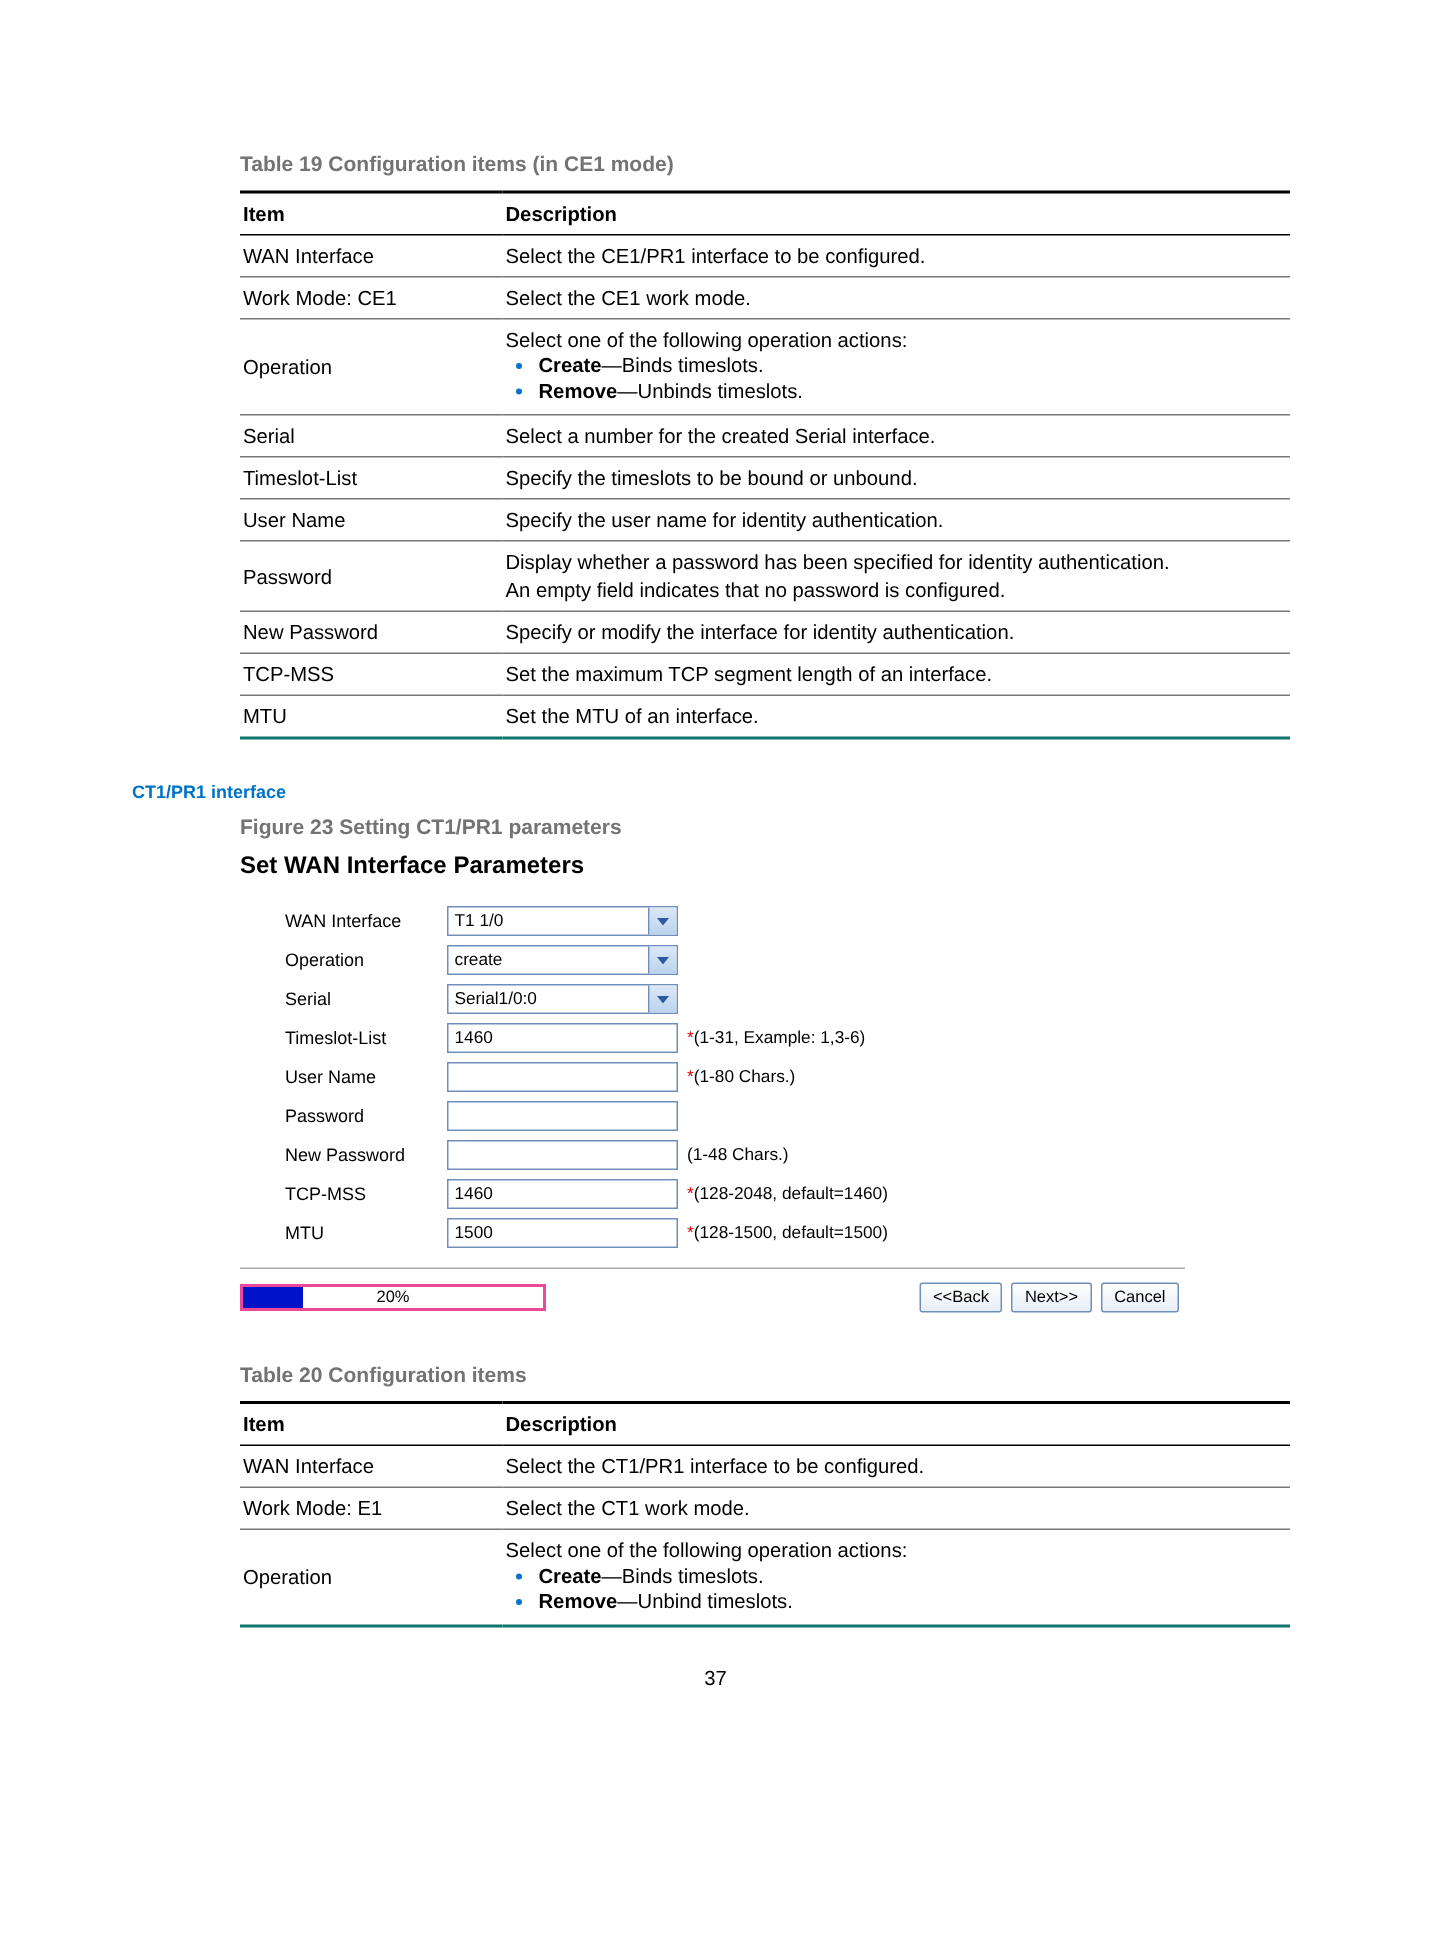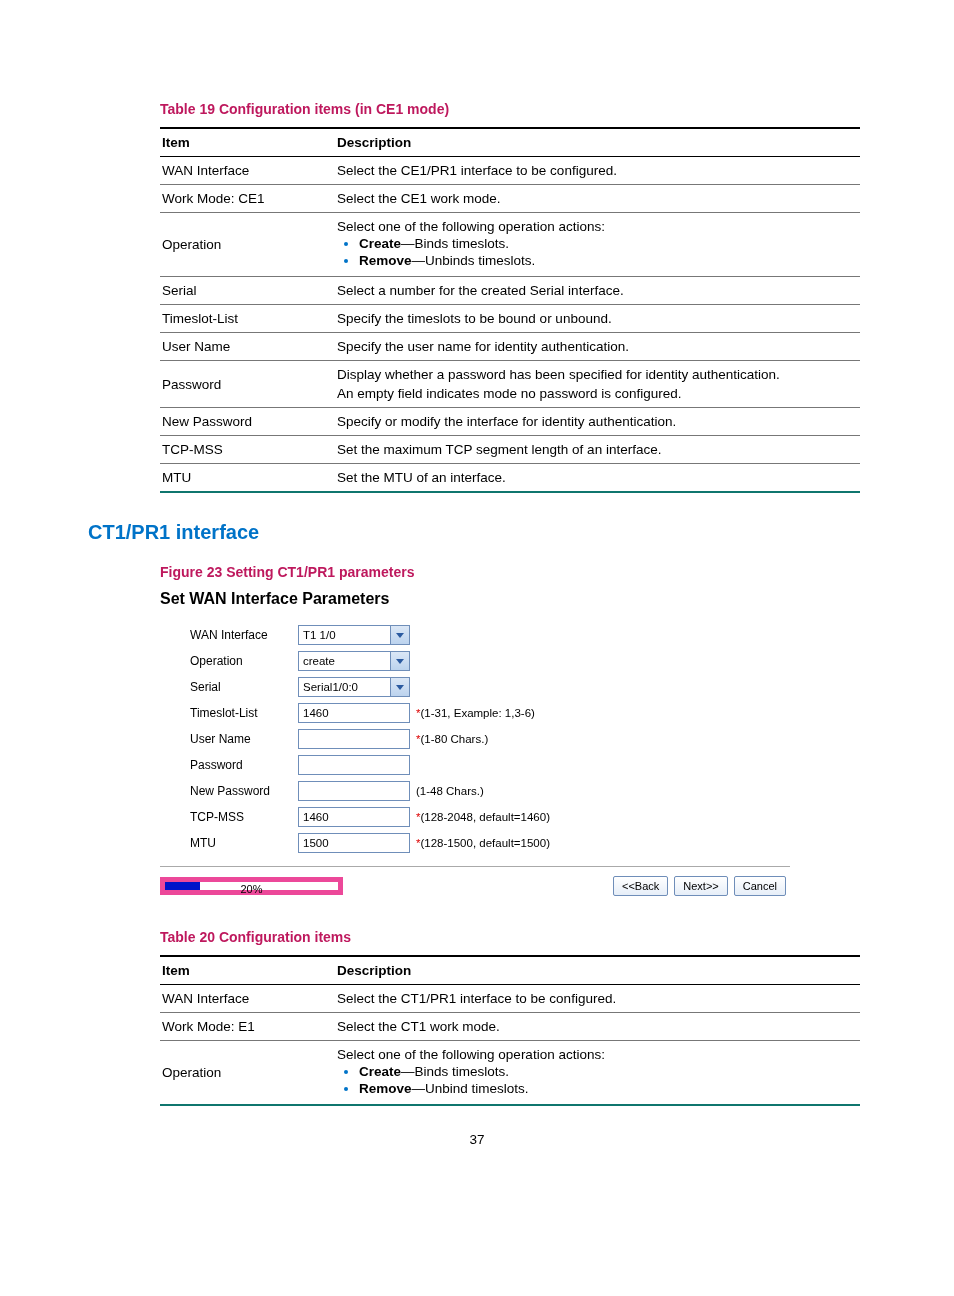--- a/index.html
+++ b/index.html
@@ -8,30 +8,30 @@
     padding: 0;
     background: #fff;
     width: 954px;
     font-family: Arial, Helvetica, sans-serif;
     color: #000;
   }
   .page {
     padding: 95px 88px 40px 88px;
   }
   .caption {
-    color: #be185d;
+    color: #737373;
     font-weight: bold;
     font-size: 14px;
     margin: 6px 0 10px 72px;
   }
   .h2 {
     color: #0073c8;
     font-weight: bold;
-    font-size: 20px;
-    margin: 28px 0 20px 0;
+    font-size: 12px;
+    margin: 28px 0 8px 0;
   }
   table.cfg {
     width: 700px;
     margin-left: 72px;
     border-collapse: collapse;
     border-top: 2px solid #000;
     border-bottom: 2px solid #0f766e;
     font-size: 13.5px;
   }
   table.cfg th {
@@ -70,21 +70,21 @@
     display: flex;
     align-items: center;
     min-height: 26px;
     margin-left: 30px;
   }
   .flabel {
     width: 108px;
     flex: 0 0 108px;
   }
   .fctl {
-    width: 112px;
+    width: 154px;
     height: 20px;
     border: 1px solid #6f8eb9;
     position: relative;
     display: flex;
     align-items: center;
     padding: 0 4px;
     font-family: Arial, sans-serif;
     font-size: 11.5px;
     background: #fff;
   }
@@ -116,23 +116,23 @@
   }
   .fig-bottom {
     display: flex;
     align-items: center;
     position: relative;
     height: 22px;
   }
   .progress-wrap {
     display: flex;
     align-items: center;
-    width: 183px;
+    width: 204px;
     height: 18px;
-    border: 5px solid #ec4899;
+    border: 2px solid #ec4899;
     position: relative;
   }
   .progress-bar { width: 20%; height: 100%; background: #0013c9; }
   .progress-text {
     position: absolute;
     width: 100%;
     text-align: center;
     font-size: 11px;
     top: 1px;
   }
@@ -198,21 +198,21 @@
         <tr>
           <td class="item">Timeslot-List</td>
           <td class="desc"><span>Specify the timeslots to be bound or unbound.</span></td>
         </tr>
         <tr>
           <td class="item">User Name</td>
           <td class="desc"><span>Specify the user name for identity authentication.</span></td>
         </tr>
         <tr>
           <td class="item">Password</td>
-          <td class="desc"><span>Display whether a password has been specified for identity authentication.</span><span class="line2">An empty field indicates mode no password is configured.</span></td>
+          <td class="desc"><span>Display whether a password has been specified for identity authentication.</span><span class="line2">An empty field indicates that no password is configured.</span></td>
         </tr>
         <tr>
           <td class="item">New Password</td>
           <td class="desc"><span>Specify or modify the interface for identity authentication.</span></td>
         </tr>
         <tr>
           <td class="item">TCP-MSS</td>
           <td class="desc"><span>Set the maximum TCP segment length of an interface.</span></td>
         </tr>
         <tr>

